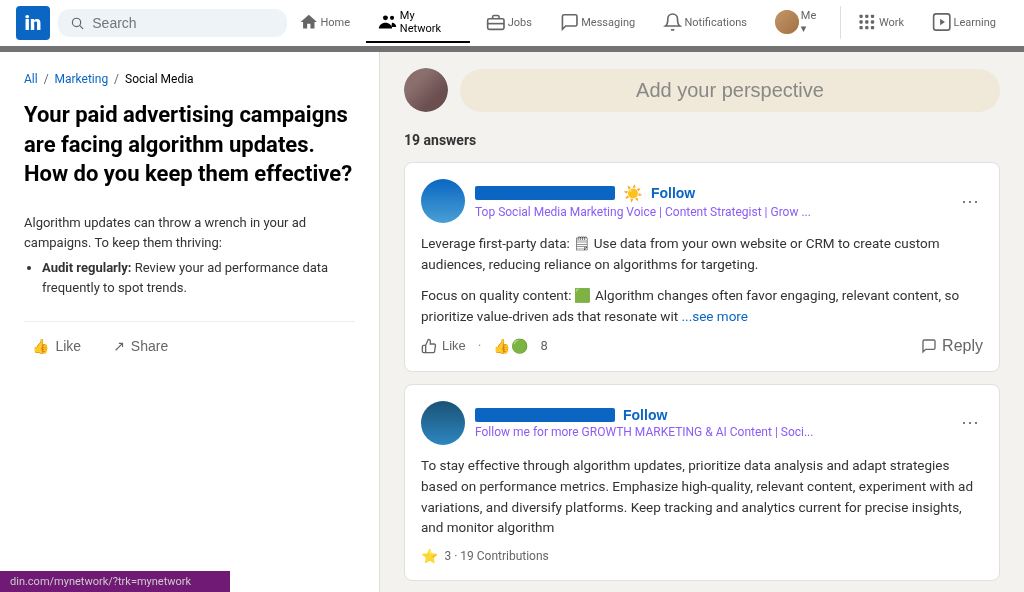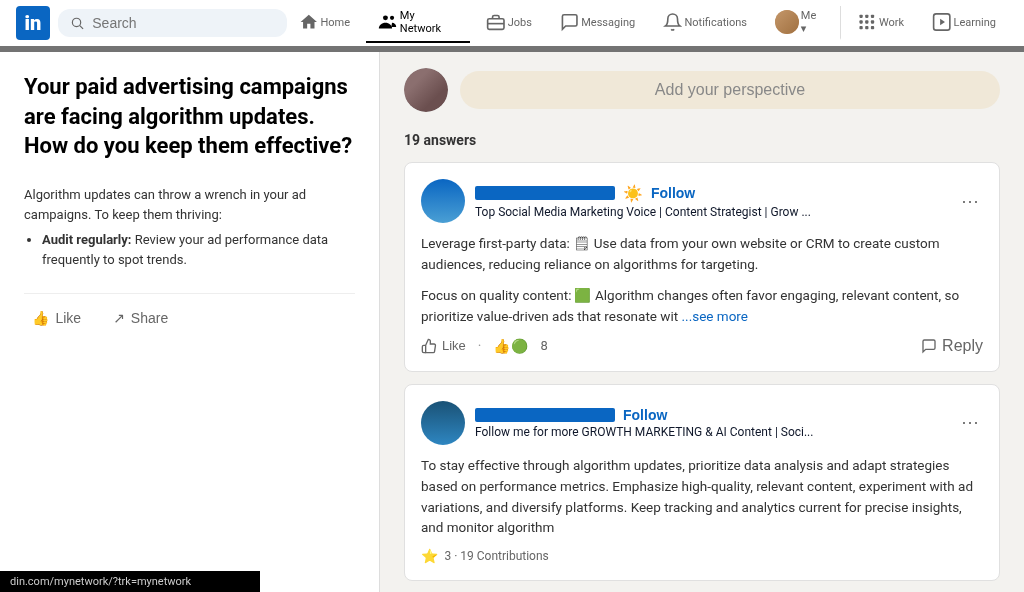--- a/index.html
+++ b/index.html
@@ -123,28 +123,28 @@
       align-items: center;
       gap: 6px;
       background: none;
       border: none;
       cursor: pointer;
       font-size: 14px;
       color: #666;
       padding: 4px 8px;
     }
     .url-bar {
-      background: #000000;
+      background: #701a75;
       color: #ccc;
       font-size: 11px;
       padding: 4px 10px;
       position: fixed;
       bottom: 0;
       left: 0;
-      width: 260px;
+      width: 230px;
     }
 
     
     .right-panel {
       flex: 1;
       padding: 16px 24px;
       min-height: calc(100vh - 52px);
       background: #f3f2ef;
     }
 
@@ -167,21 +167,21 @@
       width: 100%;
       height: 100%;
       background: linear-gradient(135deg, #8B6F6F 30%, #6B4F4F 70%);
       border-radius: 50%;
     }
     .perspective-input {
       flex: 1;
       background: #f0e8d8;
       border-radius: 24px;
       padding: 10px 18px;
-      font-size: 16px;
+      font-size: 20px;
       color: #888;
       cursor: pointer;
       border: none;
     }
 
     .answers-count {
       font-size: 14px;
       color: #333;
       margin-bottom: 14px;
       font-weight: 700;
@@ -235,21 +235,21 @@
       gap: 4px;
       color: #0a66c2;
       font-weight: 600;
       font-size: 14px;
       cursor: pointer;
       background: none;
       border: none;
     }
     .answer-subtitle {
       font-size: 12px;
-      color: #0f172a;
+      color: #8b5cf6;
       margin-top: 2px;
     }
     .more-btn {
       color: #666;
       font-size: 18px;
       cursor: pointer;
       margin-left: auto;
       background: none;
       border: none;
       padding: 0 4px;
@@ -401,20 +401,27 @@
           <polygon points="10,8 16,12 10,16" fill="#666"></polygon>
         </svg>
       <span>Learning</span>
     </div>
   </div>
 </nav>
 
 <div class="main-layout">
 
   <div class="left-panel">
+    <div class="breadcrumb">
+      <span>All</span>
+      &nbsp;/&nbsp;
+      <span>Marketing</span>
+      &nbsp;/&nbsp;
+      <span style="color:#000;">Social Media</span>
+    </div>
     <div class="question-title">Your paid advertising campaigns are facing algorithm updates. How do you keep them effective?</div>
     <div class="question-desc">
       <span>Algorithm updates can throw a wrench in your ad campaigns. To keep them thriving:</span>
       <ul>
         <li>
           <b>Audit regularly:</b>
           <span> Review your ad performance data frequently to spot trends.</span>
         </li>
       </ul>
     </div>

